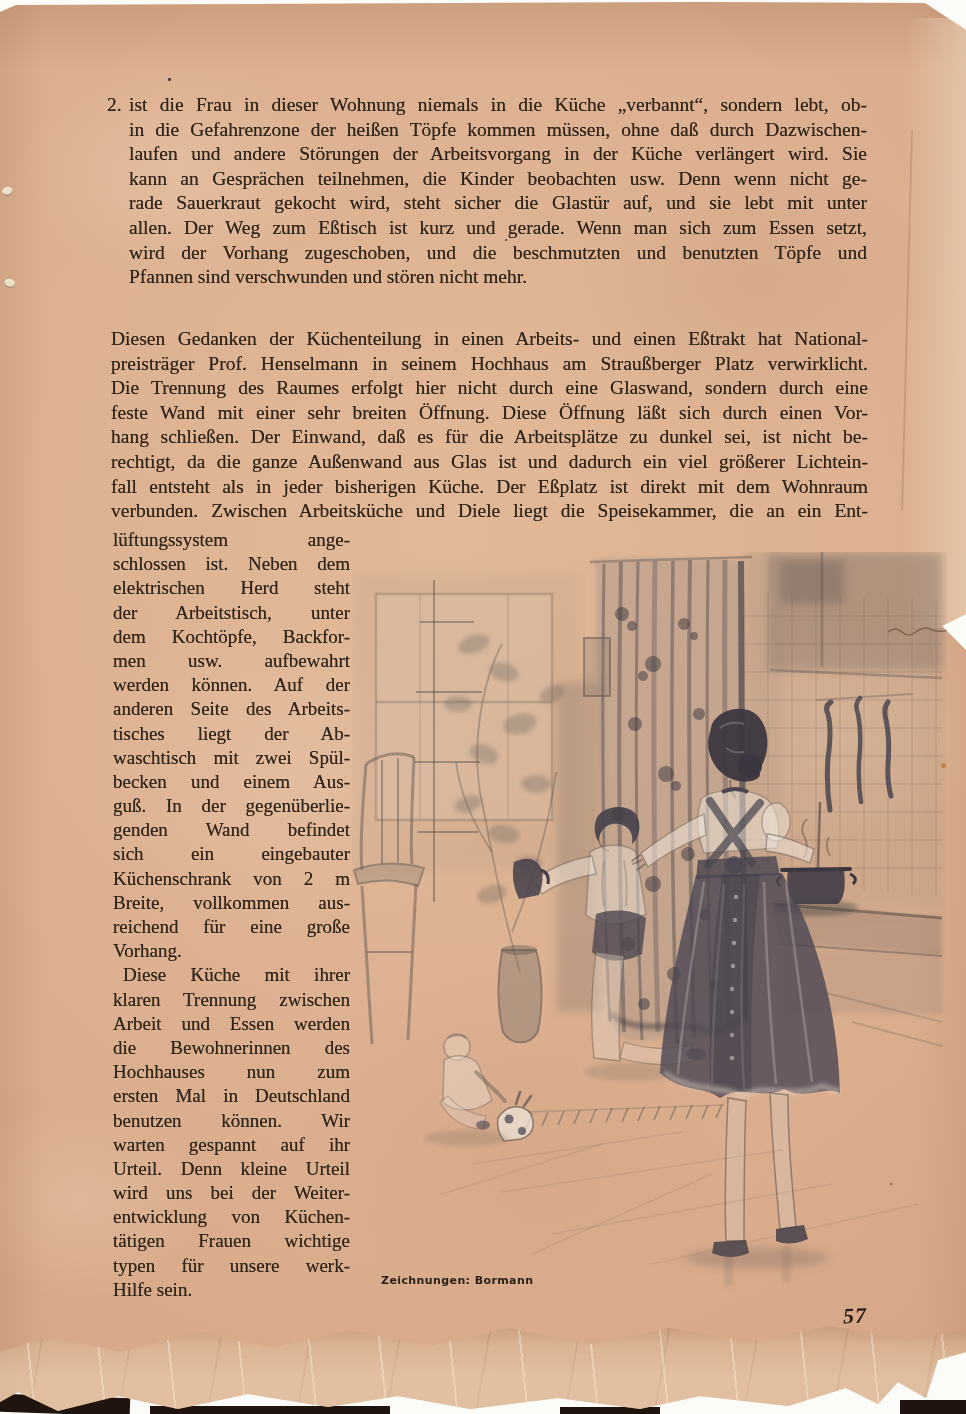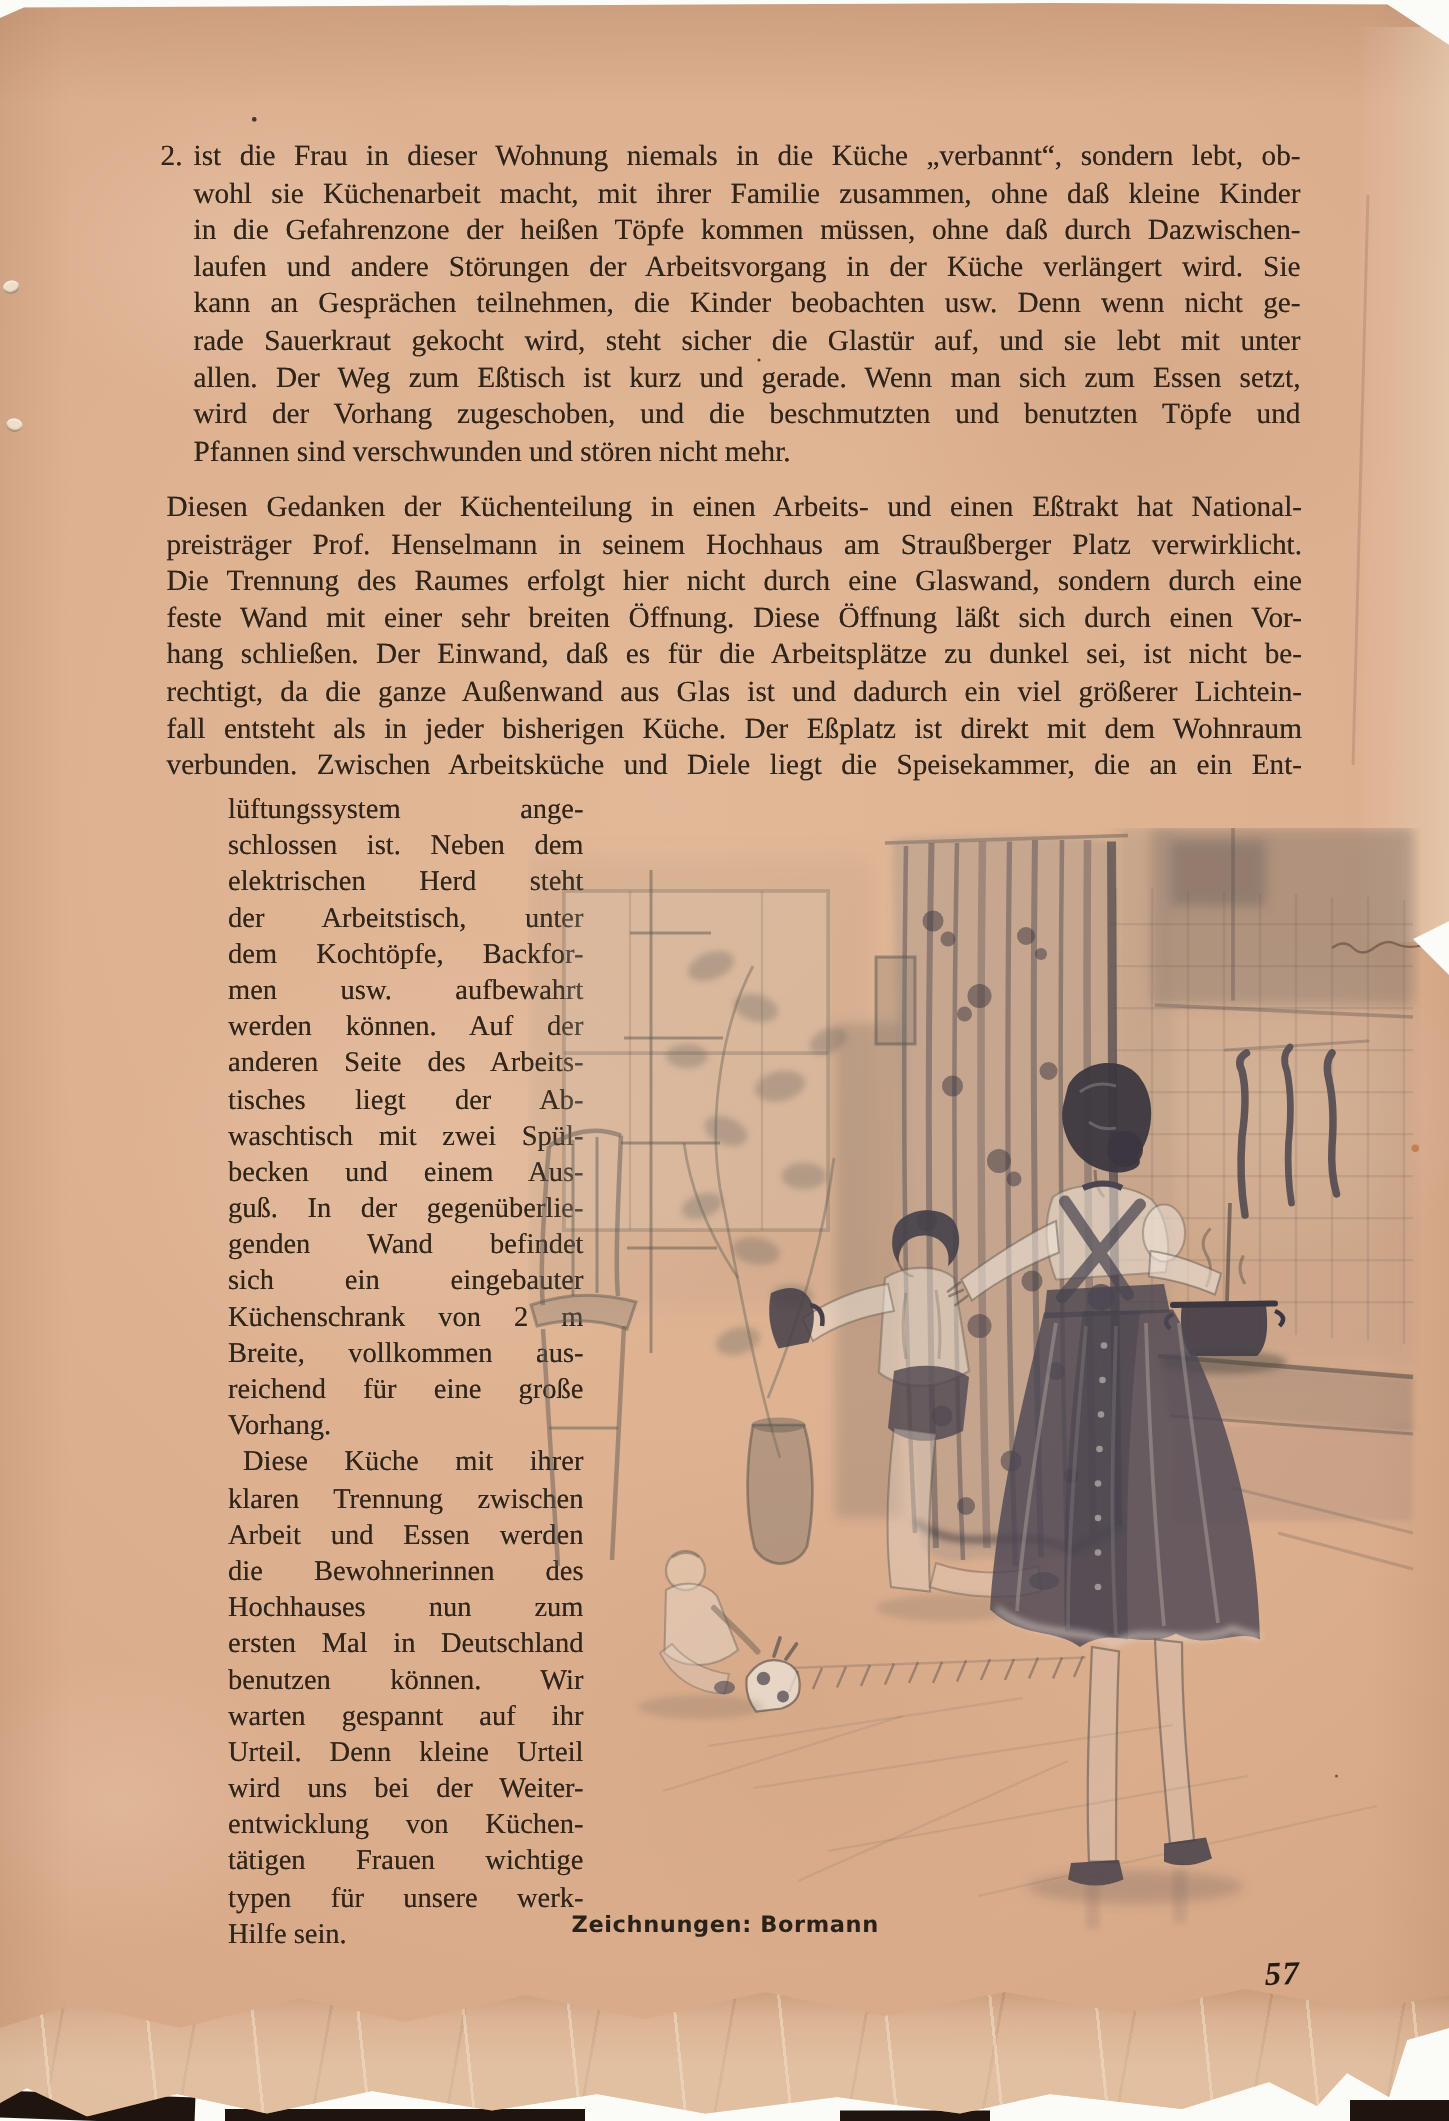--- a/index.html
+++ b/index.html
@@ -62,25 +62,25 @@
     text-align:justify;text-align-last:justify;
     text-shadow:0 0 .4px rgba(47,37,27,.72);
     white-space:normal;overflow:visible;
   }
   .tline.nj{text-align-last:left;}
   .tline.ind{text-indent:10px;}
   .para1{position:absolute;left:107px;top:93px;width:760px;font-size:19.5px;--lh:24.6px;}
   .para1 .marker{position:absolute;left:0;top:0;line-height:24.6px;text-shadow:0 0 .4px rgba(47,37,27,.72);}
   .para1 .lines{margin-left:22px;width:738px;}
   .para2{position:absolute;left:111px;top:327px;width:757px;font-size:19.5px;--lh:24.6px;}
-  .colblock{position:absolute;left:113px;top:528px;width:237px;font-size:19px;margin-left:39px;--lh:24.2px;}
+  .colblock{position:absolute;left:113px;top:528px;width:237px;font-size:19px;--lh:24.2px;}
 
   .caption{position:absolute;left:381px;top:1274px;
     font-family:"DejaVu Sans","Liberation Sans",sans-serif;
-    font-weight:700;font-size:15px;letter-spacing:.4px;color:#2a2118;}
+    font-weight:700;font-size:11px;letter-spacing:.4px;color:#2a2118;}
   .pagenum{position:absolute;left:843px;top:1303px;font-style:italic;font-weight:700;
     font-size:22px;letter-spacing:1px;color:#241b12;transform:rotate(-2deg);}
 
   .illus{position:absolute;left:352px;top:552px;width:595px;height:740px;}
 </style>
 </head>
 <body>
 
 <div class="backing b1"></div>
 <div class="backing b2"></div>
@@ -99,21 +99,20 @@
   <div class="sp s3"></div>
   <div class="sp s4"></div>
   <svg class="crack" width="80" height="20" viewBox="0 0 80 20">
     <path d="M2 12 q8 -6 14 0 t14 0 t14 -3 t14 2 t14 -5 L80 4" stroke="#6b4a33" stroke-width="1.5" fill="none" opacity="0.7"></path>
   </svg>
 
   <div class="para1">
     <span class="marker">2.</span>
     <div class="lines">
         <div class="tline">ist die Frau in dieser Wohnung niemals in die Küche „verbannt“, sondern lebt, ob-</div>
-        <div class="tline">wohl sie Küchenarbeit macht, mit ihrer Familie zusammen, ohne daß kleine Kinder</div>
         <div class="tline">in die Gefahrenzone der heißen Töpfe kommen müssen, ohne daß durch Dazwischen-</div>
         <div class="tline">laufen und andere Störungen der Arbeitsvorgang in der Küche verlängert wird. Sie</div>
         <div class="tline">kann an Gesprächen teilnehmen, die Kinder beobachten usw. Denn wenn nicht ge-</div>
         <div class="tline">rade Sauerkraut gekocht wird, steht sicher die Glastür auf, und sie lebt mit unter</div>
         <div class="tline">allen. Der Weg zum Eßtisch ist kurz und gerade. Wenn man sich zum Essen setzt,</div>
         <div class="tline">wird der Vorhang zugeschoben, und die beschmutzten und benutzten Töpfe und</div>
         <div class="tline nj">Pfannen sind verschwunden und stören nicht mehr.</div>
       </div>
   </div>
 

